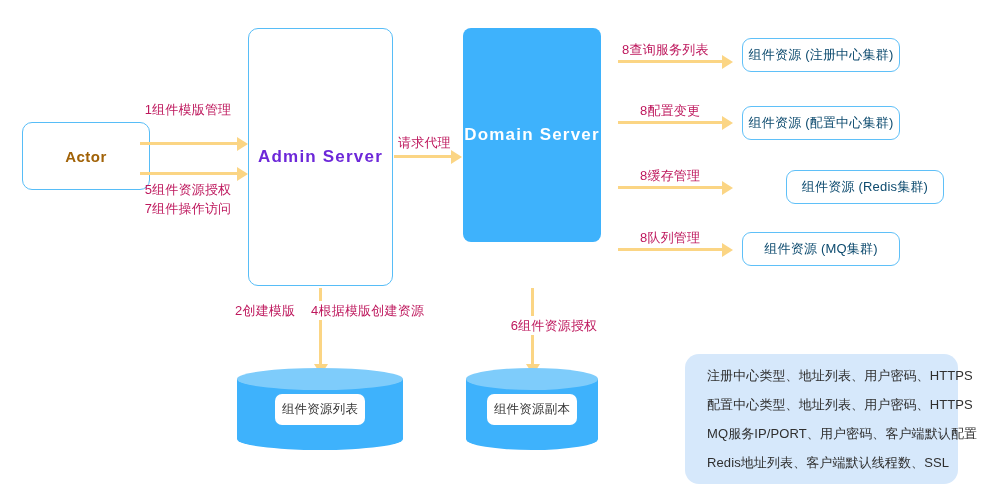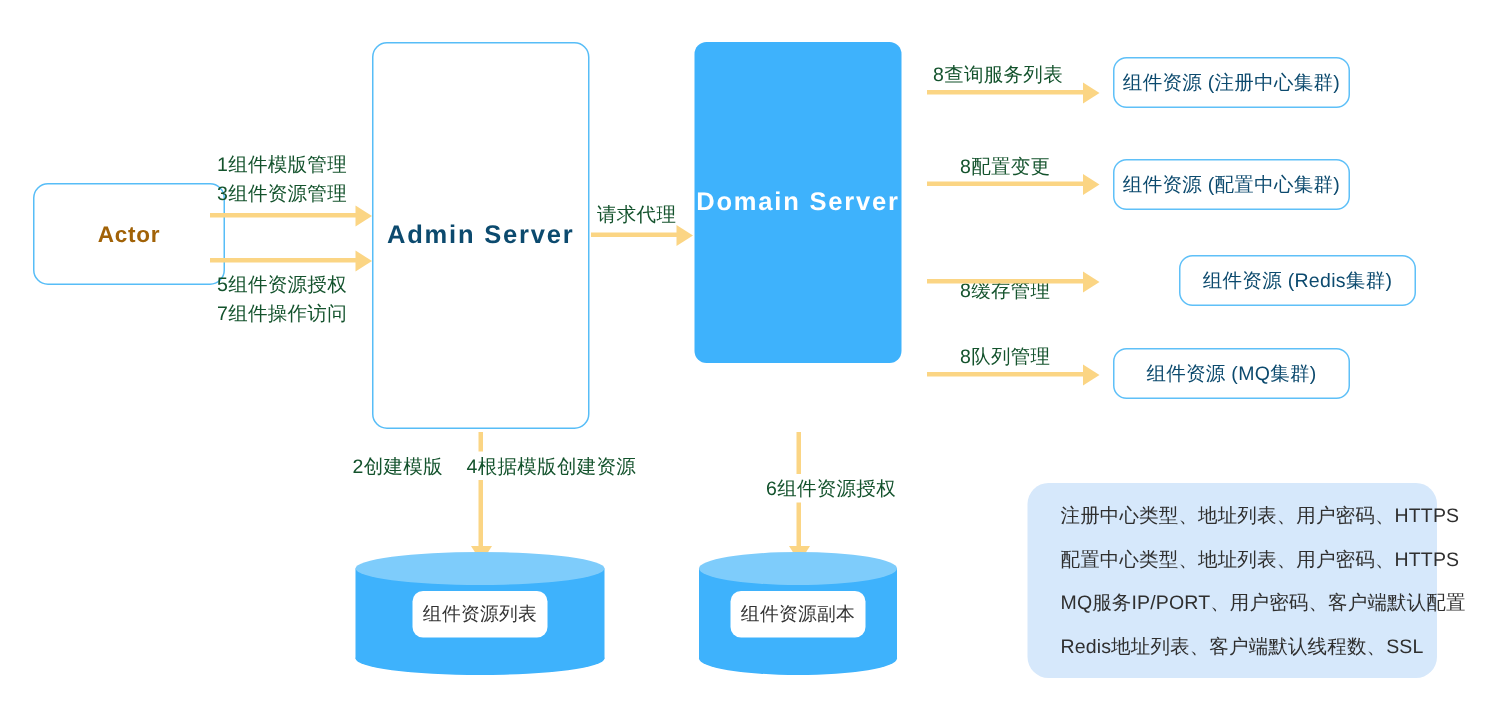--- a/index.html
+++ b/index.html
@@ -97,21 +97,21 @@
     width: 0;
     height: 0;
     border-left: 7px solid transparent;
     border-right: 7px solid transparent;
     border-top: 11px solid #FBD584;
   }
 
   .arrow-label {
     position: absolute;
     font-size: 13px;
-    color: #14532d;
+    color: #be185d;
     white-space: nowrap;
     letter-spacing: 0.2px;
     line-height: 19px;
   }
   .arrow-label.center {
     text-align: center;
   }
 
   
   .cyl {
@@ -168,51 +168,51 @@
   .info-panel {
     position: absolute;
     background: #D6E8FB;
     border-radius: 14px;
     box-sizing: border-box;
     padding: 20px 22px;
     display: flex;
     flex-direction: column;
     justify-content: center;
     gap: 11px;
+    margin-top: 32px;
   }
   .info-line {
     font-size: 13px;
     color: #2f2f2f;
     white-space: nowrap;
     letter-spacing: 0.1px;
   }
 </style>
 </head>
 <body>
 
 <div id="canvas">
 
   <div class="node box-outline" style="left:22px; top:122px; width:128px; height:68px;">
     <span class="actor-label">Actor</span>
   </div>
 
   <div class="arrow-label center" style="left:128px; top:100px; width:120px;">
     <div>1组件模版管理</div>
-    <div>3组件资源管理</div>
   </div>
   <div class="arrow-h" style="left:140px; top:142px; width:98px;"></div>
 
   <div class="arrow-h" style="left:140px; top:172px; width:98px;"></div>
   <div class="arrow-label center" style="left:128px; top:180px; width:120px;">
     <div>5组件资源授权</div>
     <div>7组件操作访问</div>
   </div>
 
   <div class="node box-outline" style="left:248px; top:28px; width:145px; height:258px;">
-    <span class="server-label" style="color:#0c4a6e;">Admin Server</span>
+    <span class="server-label" style="color:#6d28d9;">Admin Server</span>
   </div>
 
   <div class="arrow-label" style="left:398px; top:133px;">请求代理</div>
   <div class="arrow-h" style="left:394px; top:155px; width:58px;"></div>
 
   <div class="node box-filled" style="left:463px; top:28px; width:138px; height:214px;">
     <span class="server-label">Domain Server</span>
   </div>
 
   <div class="arrow-label" style="left:622px; top:40px;">8查询服务列表</div>
@@ -220,21 +220,21 @@
   <div class="node res-box" style="left:742px; top:38px; width:158px; height:34px;">
     <span>组件资源 (注册中心集群)</span>
   </div>
 
   <div class="arrow-label" style="left:640px; top:101px;">8配置变更</div>
   <div class="arrow-h" style="left:618px; top:121px; width:105px;"></div>
   <div class="node res-box" style="left:742px; top:106px; width:158px; height:34px;text-align:right;">
     <span>组件资源 (配置中心集群)</span>
   </div>
 
-  <div class="arrow-label" style="left:640px; top:184px;">8缓存管理</div>
+  <div class="arrow-label" style="left:640px; top:166px;">8缓存管理</div>
   <div class="arrow-h" style="left:618px; top:186px; width:105px;"></div>
   <div class="node res-box" style="left:742px; top:170px; width:158px; height:34px;margin-left:44px;">
     <span>组件资源 (Redis集群)</span>
   </div>
 
   <div class="arrow-label" style="left:640px; top:228px;">8队列管理</div>
   <div class="arrow-h" style="left:618px; top:248px; width:105px;"></div>
   <div class="node res-box" style="left:742px; top:232px; width:158px; height:34px;">
     <span>组件资源 (MQ集群)</span>
   </div>

